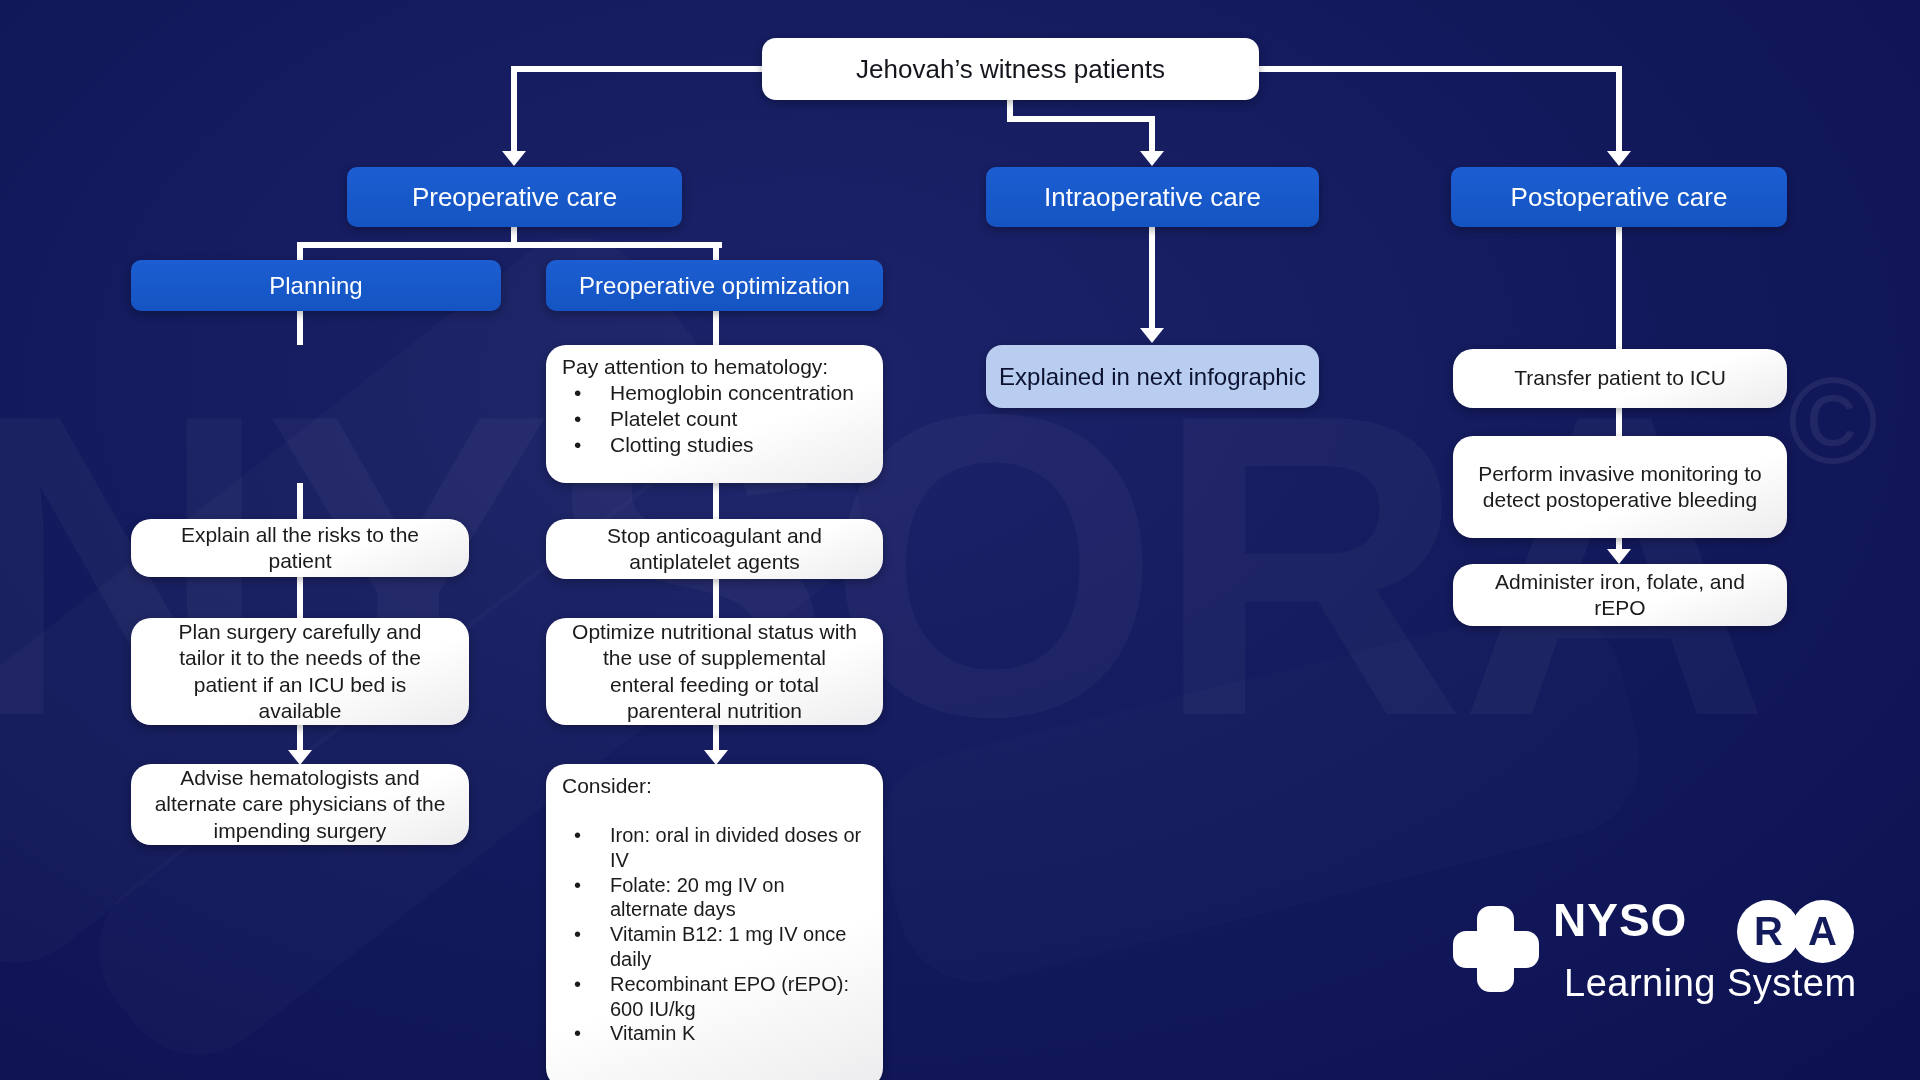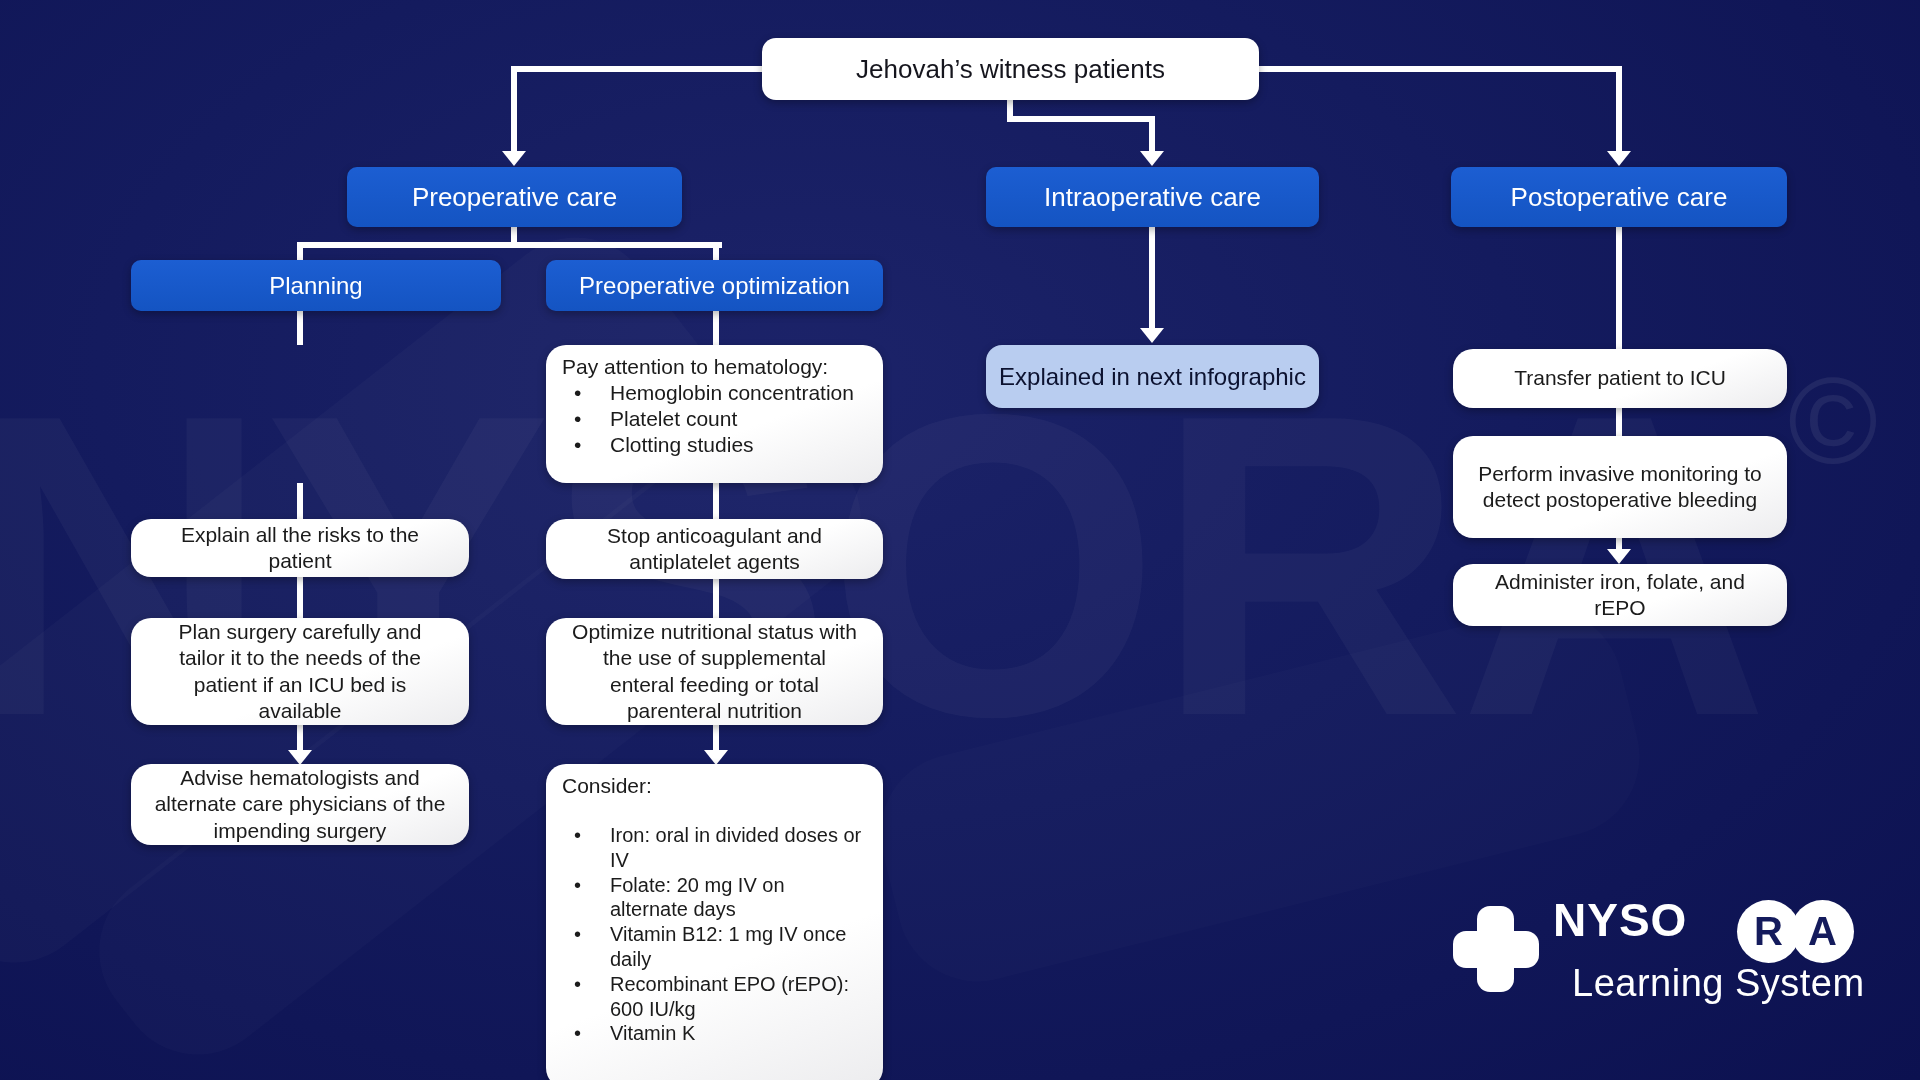--- a/index.html
+++ b/index.html
@@ -55,21 +55,21 @@
 
   
   .logo{position:absolute;left:1440px;top:893px;width:450px;height:125px;z-index:2;}
   .logo .plus-v{position:absolute;left:37px;top:13px;width:37px;height:86px;background:#fff;border-radius:13px;}
   .logo .plus-h{position:absolute;left:13px;top:38px;width:86px;height:37px;background:#fff;border-radius:13px;}
   .logo .word{position:absolute;left:113px;top:4px;font-size:46px;font-weight:700;color:#fff;letter-spacing:1px;line-height:1;}
   .logo .circ{position:absolute;top:7px;width:63px;height:63px;background:#fff;border-radius:50%;
     display:flex;align-items:center;justify-content:center;color:#141b5c;font-size:40px;font-weight:700;}
   .logo .circ.r{left:297px;z-index:1;}
   .logo .circ.a{left:351px;z-index:2;}
-  .logo .subtitle{position:absolute;left:132px;top:69px;font-size:38px;font-weight:400;color:#fff;letter-spacing:0.5px;}
+  .logo .subtitle{position:absolute;left:124px;top:69px;font-size:38px;font-weight:400;color:#fff;letter-spacing:0.5px;}
 </style>
 </head>
 <body>
 
 <div class="canvas">
 
   <div class="wm-text">NYSORA</div>
   <div class="wm-copy">©</div>
   <div class="swoosh s1"></div>
   <div class="swoosh s2"></div>

